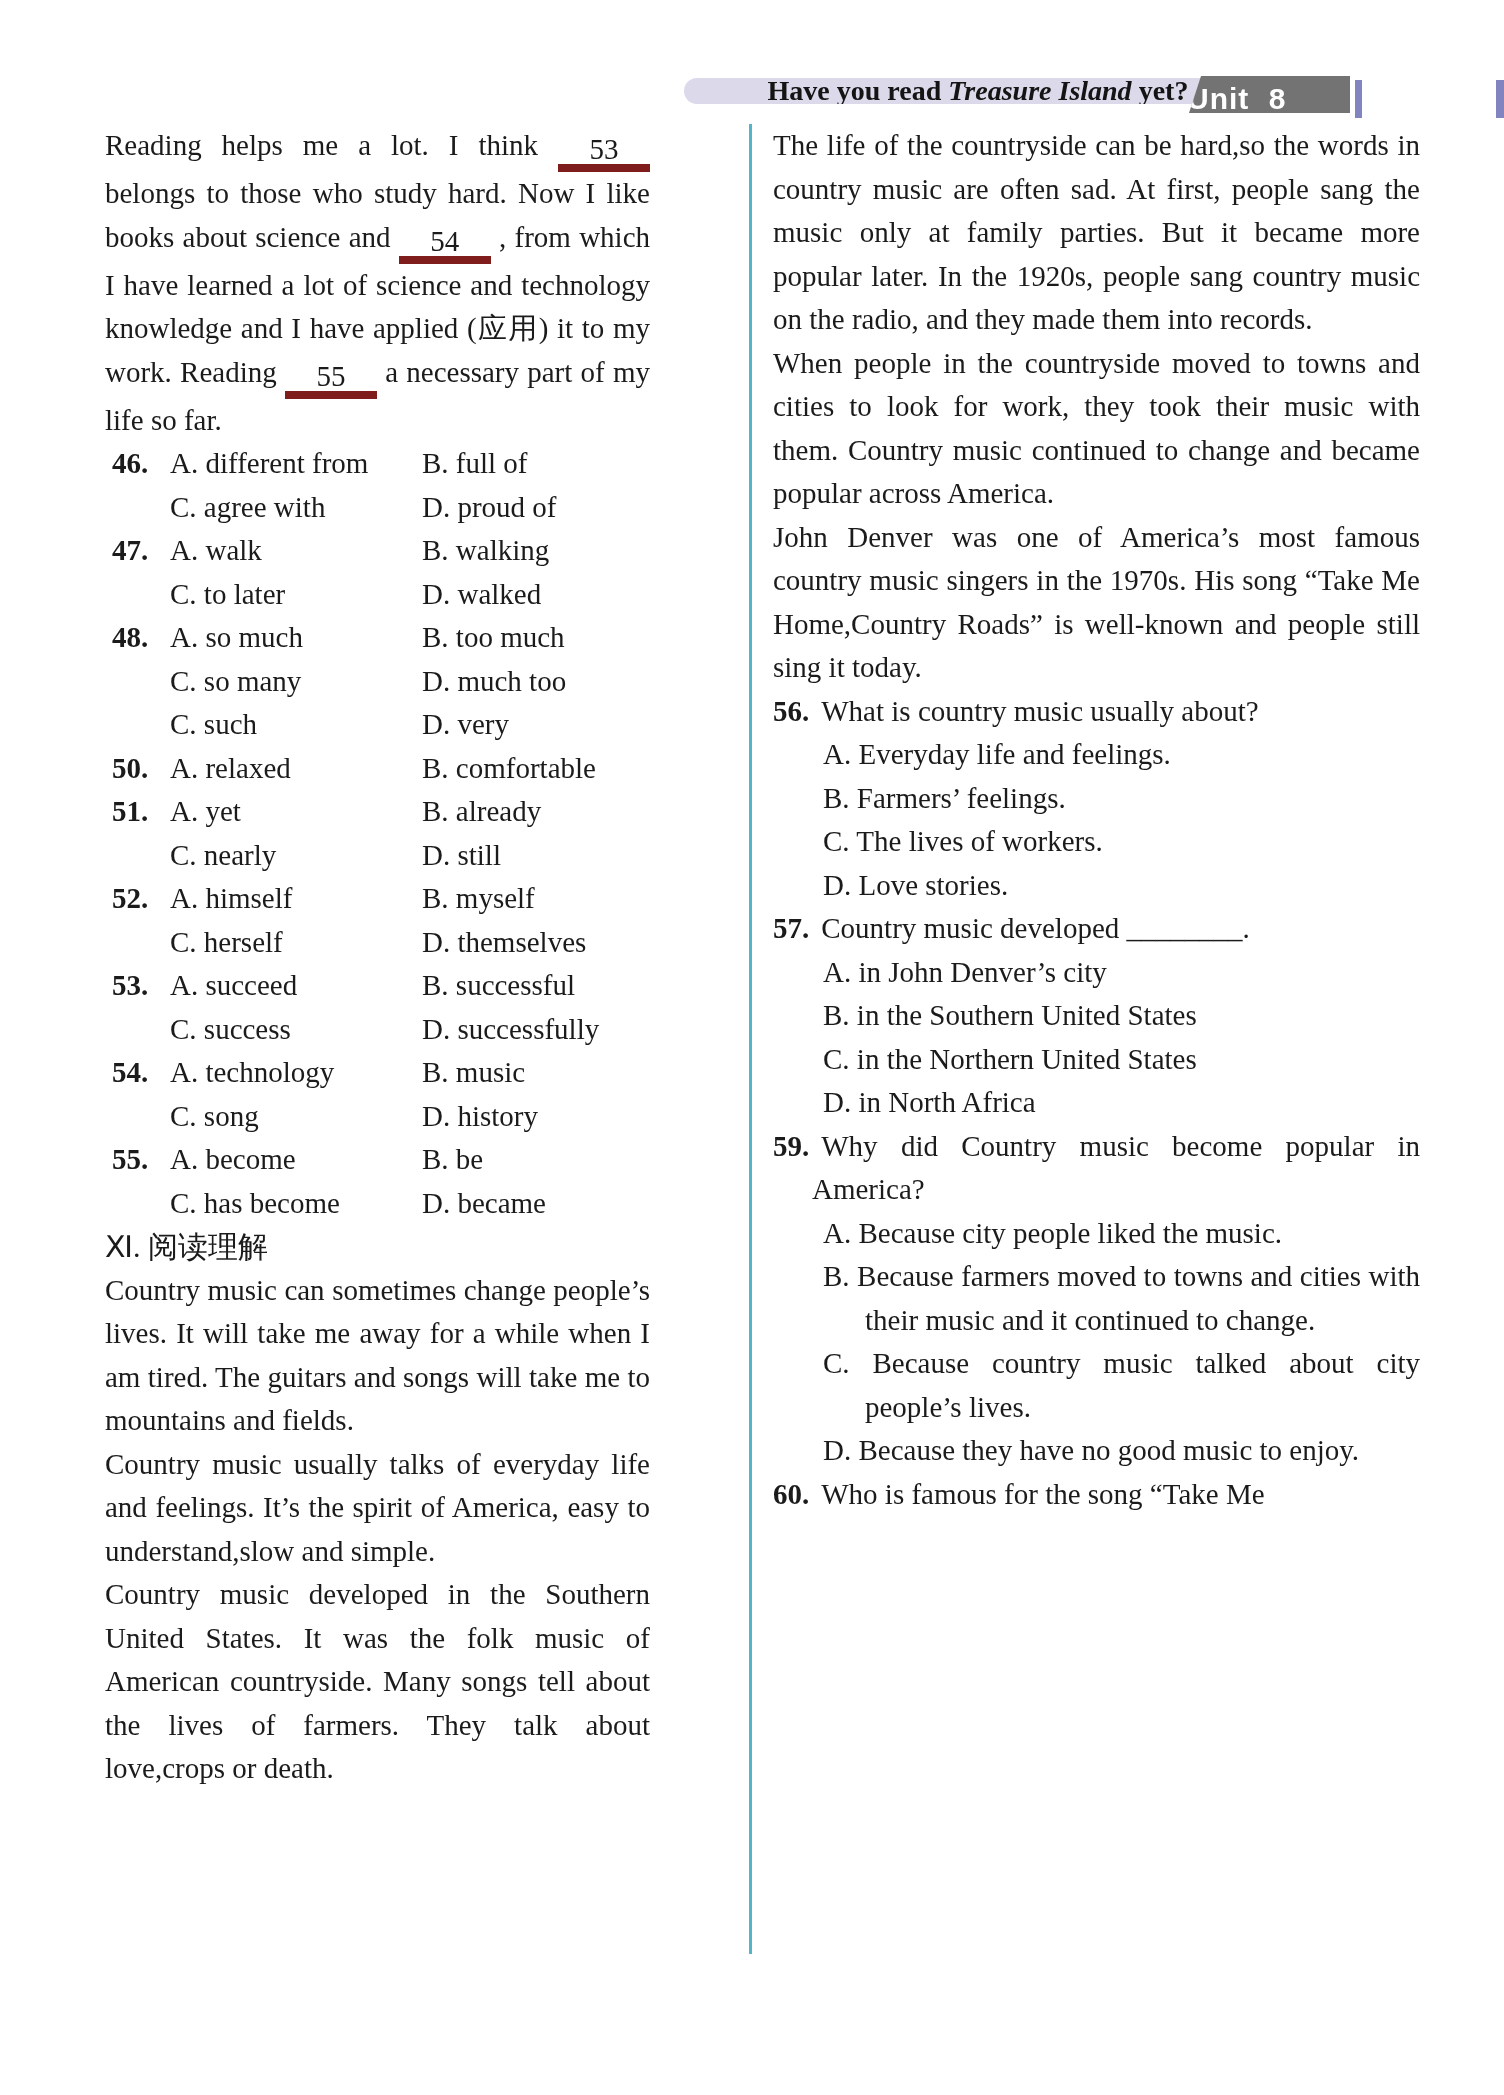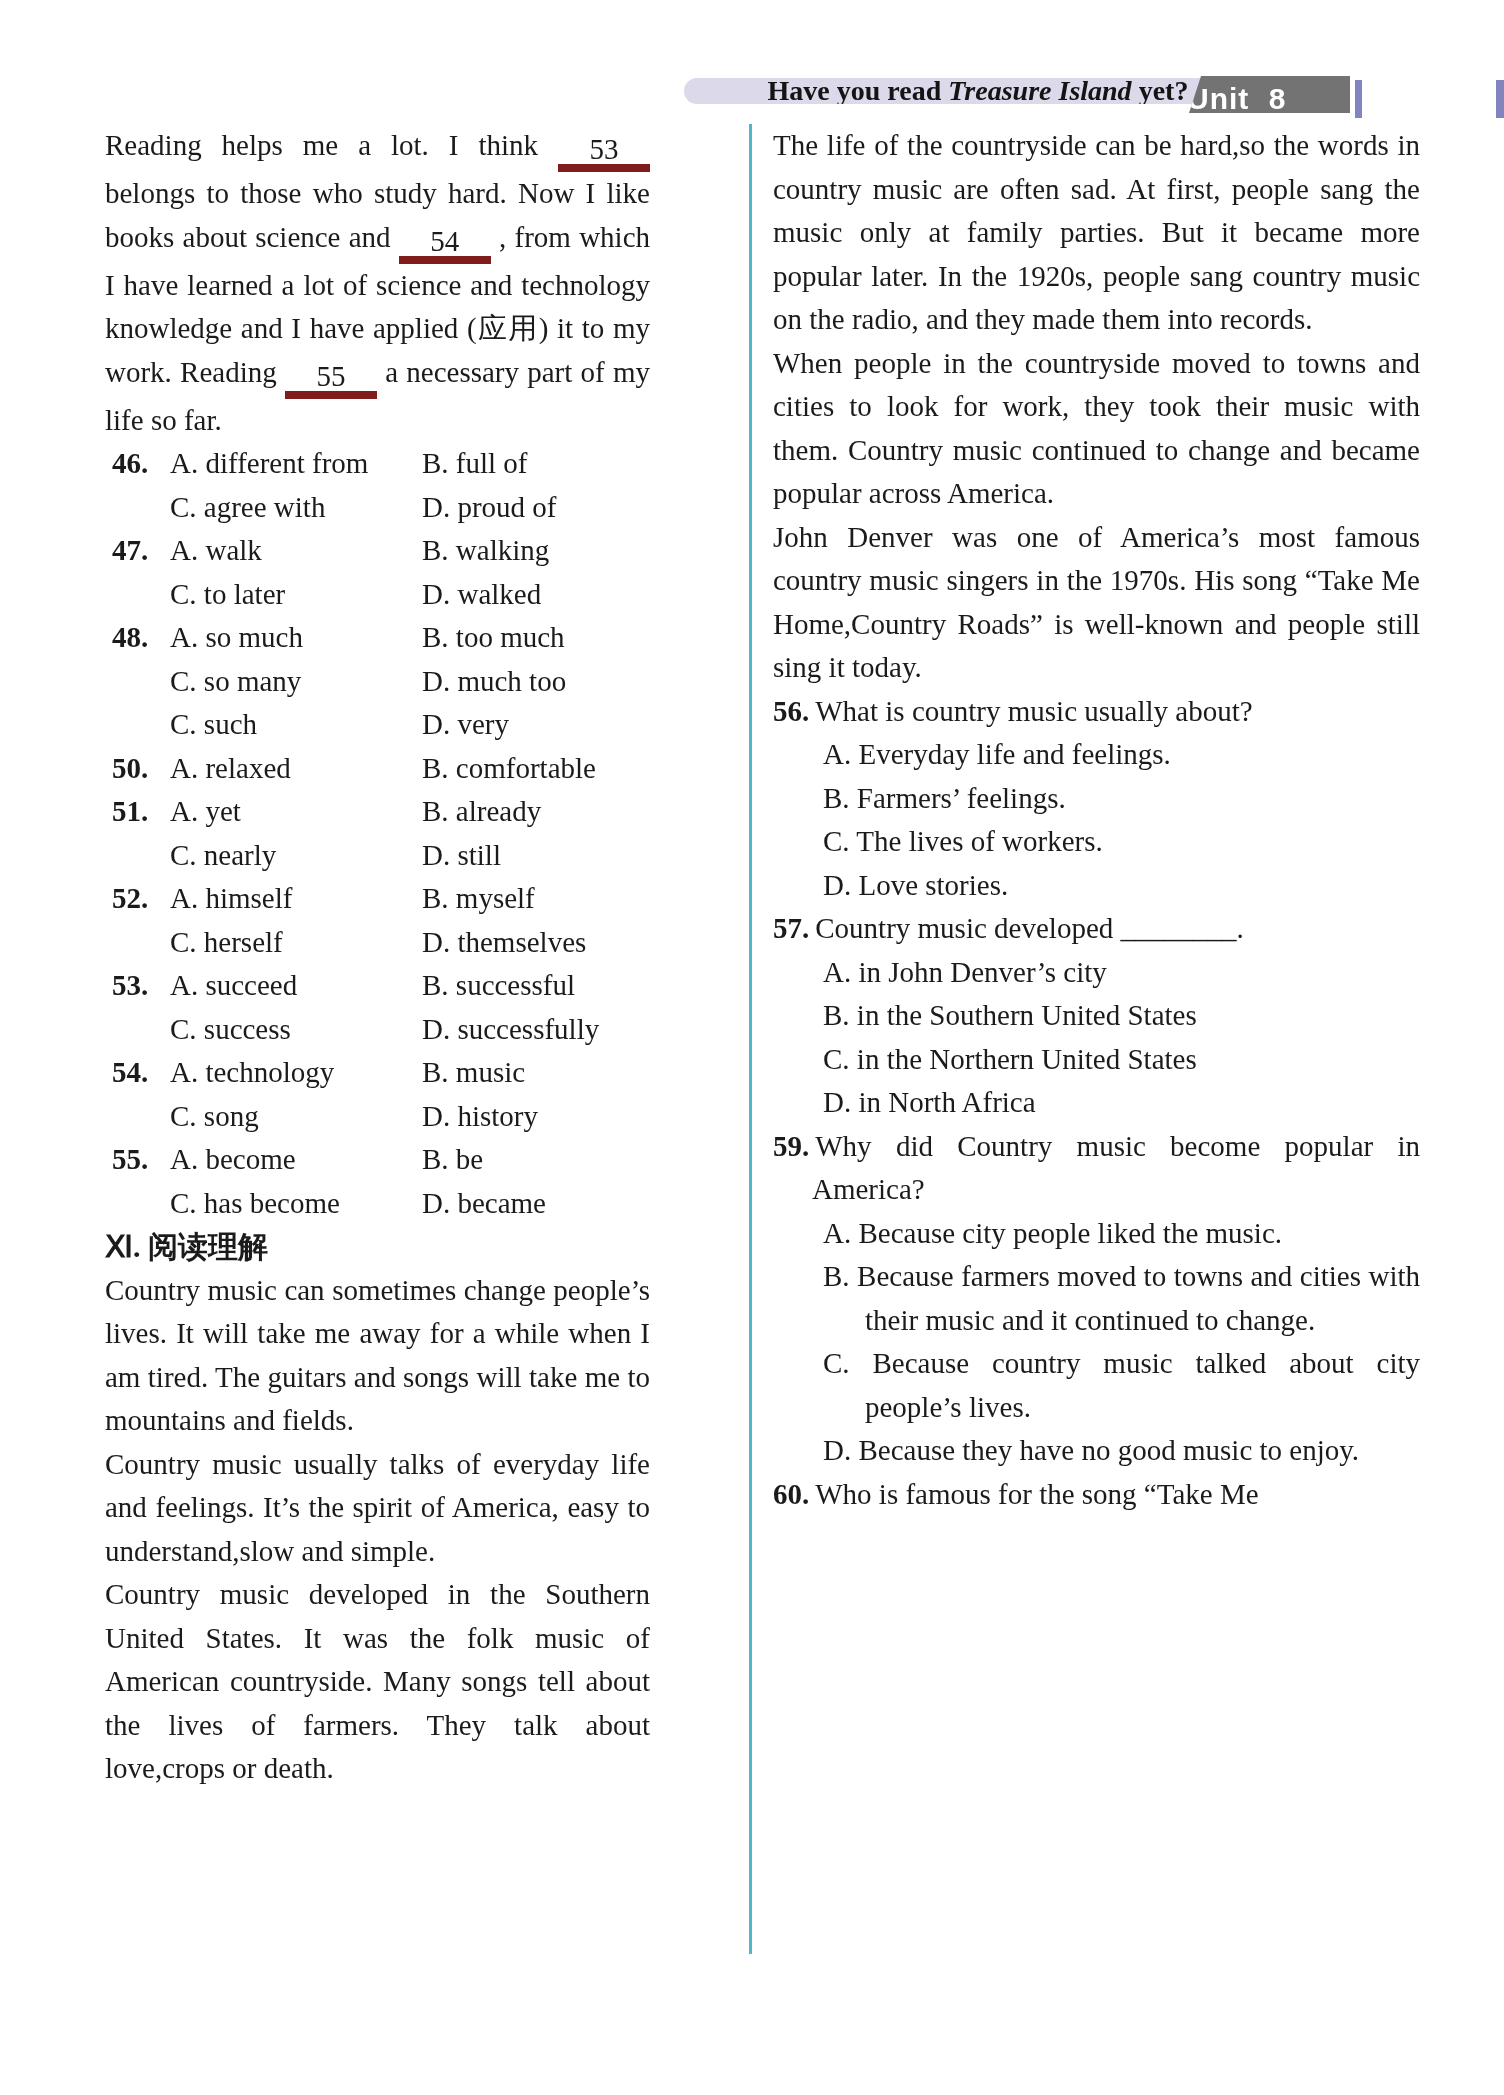--- a/index.html
+++ b/index.html
@@ -37,24 +37,24 @@
   .blank{
     display:inline-block;min-width:92px;text-align:center;
     border-bottom:8px solid #7f1d1d;line-height:30px;vertical-align:-4px;
   }
   
   .crow{display:flex;padding-left:7px;}
   .crow .qn{flex:none;width:58px;font-weight:bold;}
   .crow .oa{flex:none;width:252px;}
   .crow .ob{flex:1;}
   
-  .sec{font-weight:bold;font-size:30px;}
+  .sec{font-weight:normal;font-size:30px;}
   
   .qhead{padding-left:39px;text-indent:-39px;text-align:justify;}
-  .qhead .qn{font-weight:bold;margin-right:6px;}
+  .qhead .qn{font-weight:bold;margin-right:12px;}
   .opt{padding-left:92px;text-indent:-42px;text-align:justify;}
   .optrow{display:flex;padding-left:50px;}
   .optrow .o1{flex:none;width:267px;}
   .optrow .o2{flex:1;}
 </style>
 </head>
 <body>
 
 <div class="page">
 

